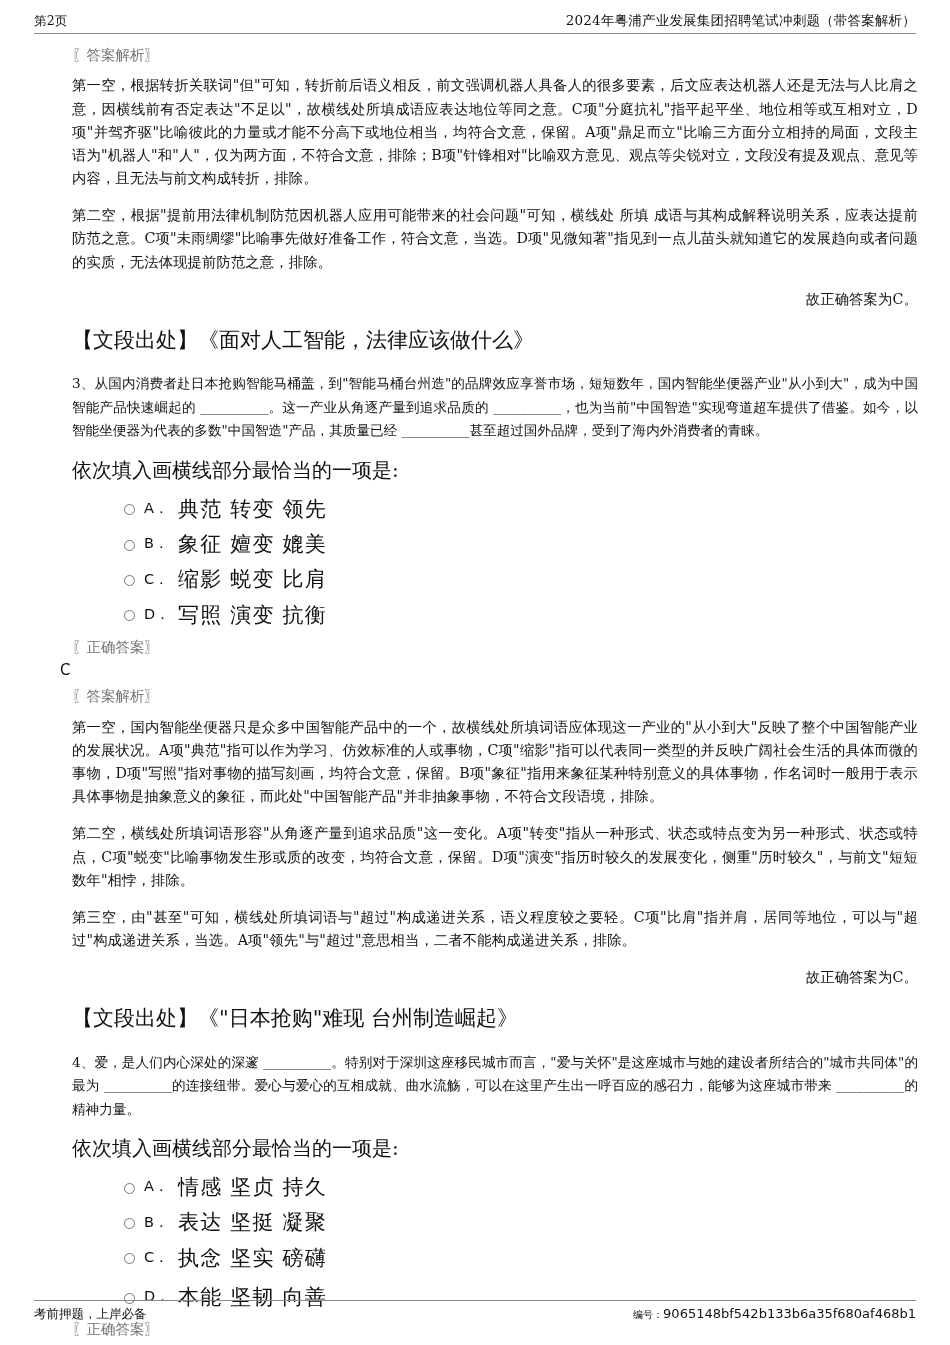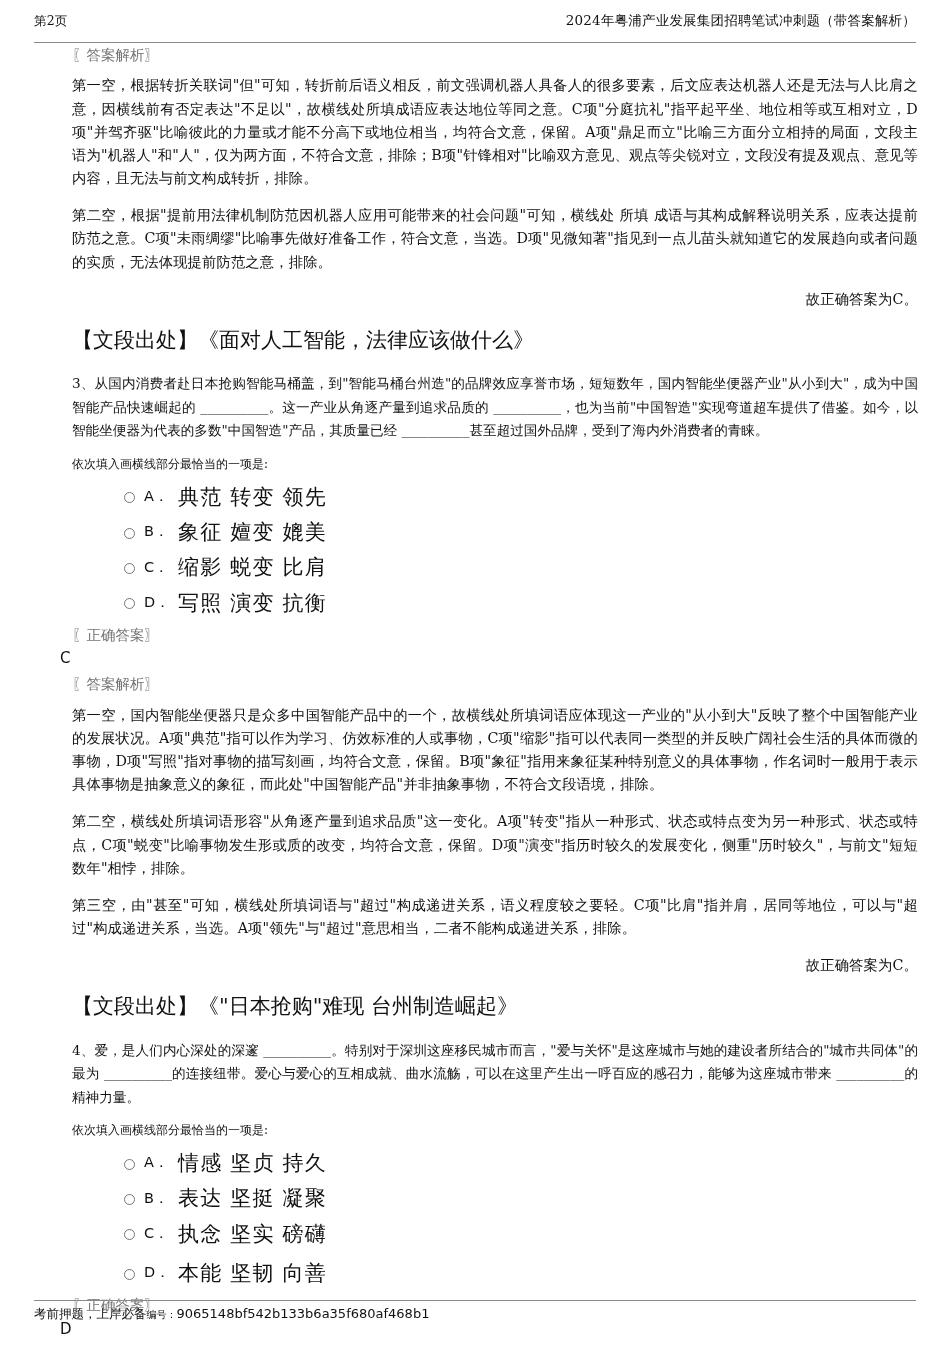--- a/index.html
+++ b/index.html
@@ -23,21 +23,21 @@
   
   .page-header {
     position: absolute;
     left: 34px;
     top: 12px;
     width: 882px;
     display: flex;
     align-items: baseline;
     justify-content: space-between;
     border-bottom: 1px solid #8a8a8a;
-    padding-bottom: 12px;
+    padding-bottom: 3px;
     font-size: 12.5px;
     color: #111;
     letter-spacing: 0.2px;
   }
   .page-header .hdr-left {
     white-space: nowrap;
   }
   .page-header .hdr-right {
     white-space: nowrap;
     font-size: 13.5px;
@@ -91,21 +91,21 @@
 
   p.srcline {
     font-size: 21px;
     line-height: 1.5;
     margin: 0 0 16px 0;
     padding-left: 38px;
     color: #111;
   }
 
   p.prompt {
-    font-size: 12px;
+    font-size: 20px;
     line-height: 1.5;
     margin: 0 0 10px 0;
     padding-left: 38px;
     color: #111;
   }
 
   
   .options {
     margin: 0 0 2px 0;
     padding: 0 0 0 90px;
@@ -144,20 +144,21 @@
   .spacer-sm { height: 6px; }
 
   
   .page-footer {
     position: absolute;
     left: 34px;
     bottom: 22px;
     width: 882px;
     display: flex;
     align-items: baseline;
+    justify-content: space-between;
     border-top: 1px solid #8a8a8a;
     padding-top: 5px;
     font-size: 12.5px;
     color: #111;
   }
   .page-footer .ft-right {
     font-family: "DejaVu Sans", "Liberation Sans", sans-serif;
     font-size: 13px;
     white-space: nowrap;
   }

